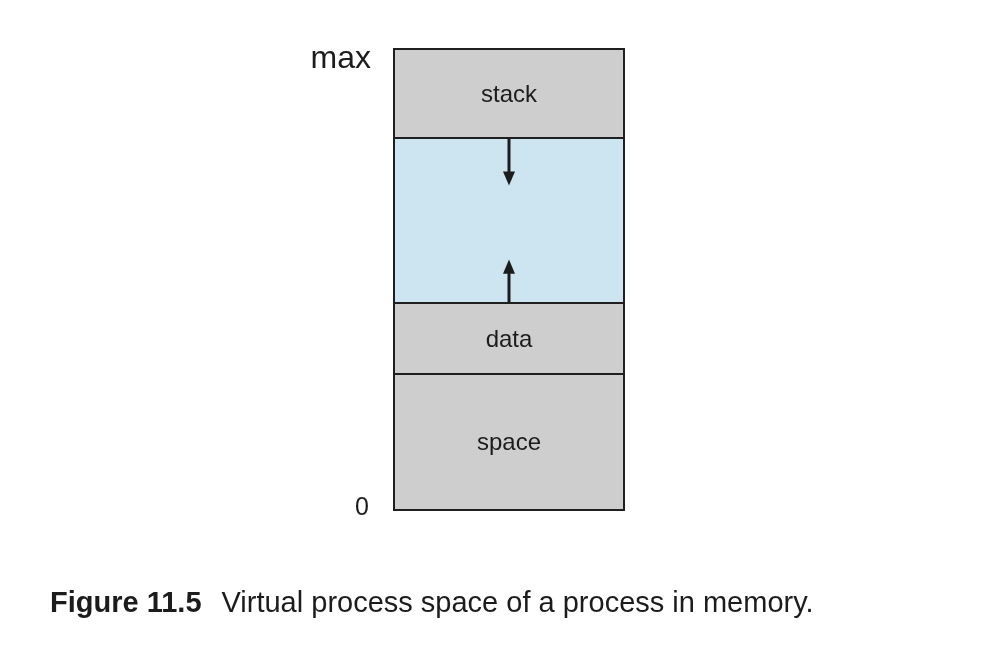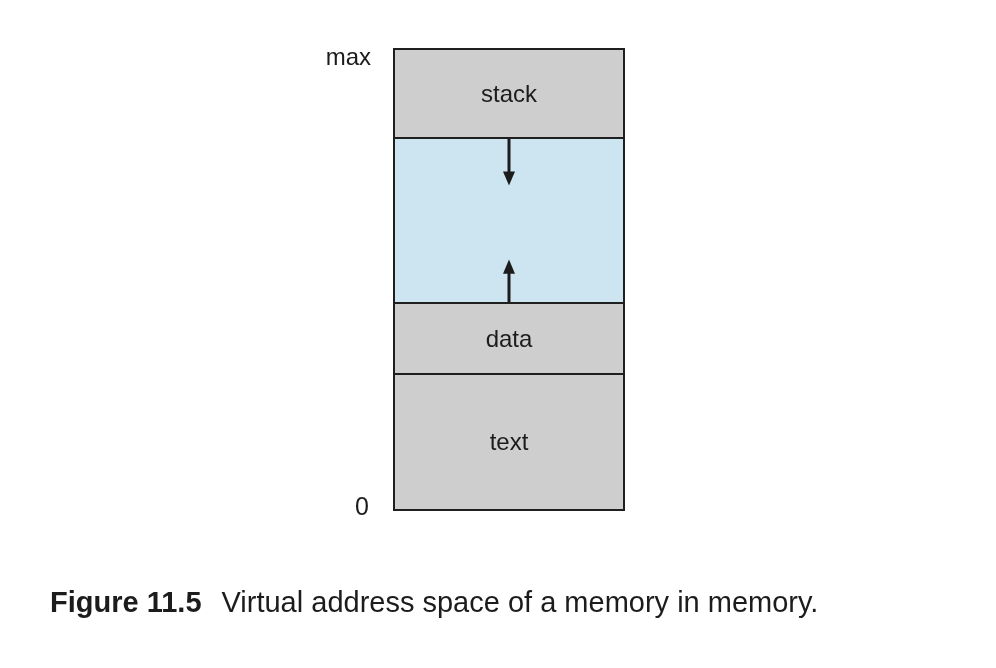--- a/index.html
+++ b/index.html
@@ -52,21 +52,21 @@
     position: absolute;
     left: 0; top: 0;
     width: 100%; height: 100%;
     display: block;
   }
   
   .addr-label {
     position: absolute;
     width: 70px;
     text-align: right;
-    font-size: 24px;
+    font-size: 32px;
     line-height: 26px;
   }
   .addr-max { left: 301px; top: 44px; }
   .addr-zero { left: 299px; top: 493px; font-size: 25px; }
   
   .caption {
     position: absolute;
     left: 50px; top: 584px;
     font-size: 29px;
     line-height: 36px;
@@ -103,22 +103,22 @@
         </g>
       </svg>
     </div>
 
 
     <div class="sec region sec-data">
       <span class="sec-label">data</span>
     </div>
 
     <div class="sec region sec-text">
-      <span class="sec-label">text</span>
+      <span class="sec-label">space</span>
     </div>
 
   </div>
 
   <div class="caption">
-    <span class="caption-number">Figure 11.5</span><span class="caption-text">Virtual address space of a memory in memory.</span>
+    <span class="caption-number">Figure 11.5</span><span class="caption-text">Virtual process space of a process in memory.</span>
   </div>
 
 </div>
 
 </body></html>

